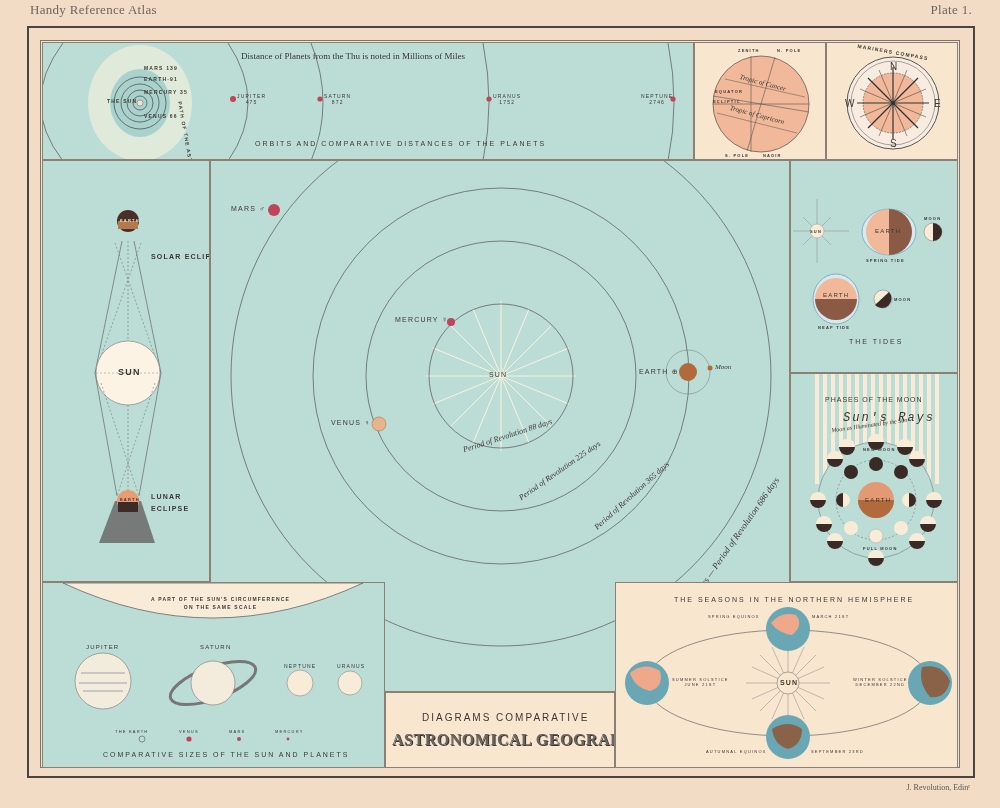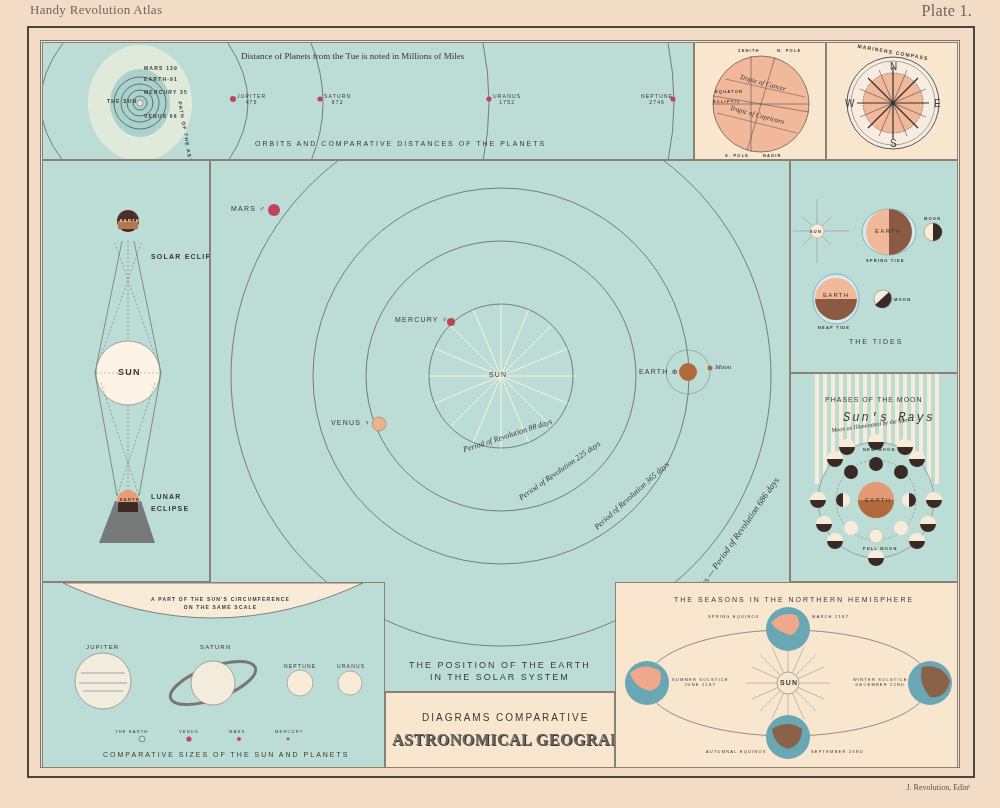--- a/index.html
+++ b/index.html
@@ -14,22 +14,22 @@
   .cream { background:#f8e6cf; }
   .lbl { position:absolute; font-size:7px; letter-spacing:1.2px; color:#3c3833; white-space:nowrap; font-weight:bold; }
   .cap { position:absolute; font-size:9px; letter-spacing:2px; color:#3c3833; white-space:nowrap; }
   .it { font-family:"Liberation Serif", serif; font-style:italic; font-size:9px; color:#3c3833; position:absolute; white-space:nowrap; }
   svg { position:absolute; left:0; top:0; }
   .footer { position:absolute; right:30px; top:783px; font-size:8px; color:#5a5550; }
 </style>
 </head>
 <body>
 
-<div class="hdr serif" style="left:30px;">Handy Revolution Atlas</div>
-<div class="hdr serif" style="right:28px; font-size:16px;">Plate 1.</div>
+<div class="hdr serif" style="left:30px;">Handy Reference Atlas</div>
+<div class="hdr serif" style="right:28px; font-size:13px;">Plate 1.</div>
 
 <div class="outer"></div>
 <div class="inner"></div>
 
 <div class="panel blue" style="left:42px; top:42px; width:652px; height:118px;">
   <svg width="652" height="118">
     <ellipse cx="97" cy="60" rx="52" ry="58" fill="#e6ecdc" opacity="0.85"></ellipse>
     <ellipse cx="97" cy="60" rx="30" ry="34" fill="#a9d2cd"></ellipse>
     <circle cx="97" cy="60" r="26" fill="none" stroke="#444" stroke-width="0.7"></circle>
     <circle cx="97" cy="60" r="19" fill="none" stroke="#444" stroke-width="0.7"></circle>
@@ -39,21 +39,21 @@
     <path d="M20 0 Q -25 60 20 118" fill="none" stroke="#555" stroke-width="0.7"></path>
     <path d="M185 0 Q 225 60 185 118" fill="none" stroke="#555" stroke-width="0.7"></path>
     <path d="M268 0 Q 292 60 268 118" fill="none" stroke="#555" stroke-width="0.7"></path>
     <path d="M440 0 Q 452 60 440 118" fill="none" stroke="#555" stroke-width="0.7"></path>
     <path d="M625 0 Q 637 60 625 118" fill="none" stroke="#555" stroke-width="0.7"></path>
     <circle cx="190" cy="56" r="3" fill="#c0445a"></circle>
     <circle cx="277" cy="56" r="2.6" fill="#c0445a"></circle>
     <circle cx="446" cy="56" r="2.6" fill="#c0445a"></circle>
     <circle cx="630" cy="56" r="2.6" fill="#c0445a"></circle>
   </svg>
-  <div class="serif" style="position:absolute; left:198px; top:8px; font-size:9px;">Distance of Planets from the Tue is noted in Millions of Miles</div>
+  <div class="serif" style="position:absolute; left:198px; top:8px; font-size:9px;">Distance of Planets from the Thu is noted in Millions of Miles</div>
   <div class="lbl" style="left:64px; top:55px; font-size:5px;">THE SUN</div>
   <div class="lbl" style="left:101px; top:22px; font-size:5px;"><span>MARS</span> <span>139</span></div>
   <div class="lbl" style="left:101px; top:33px; font-size:5px;"><span>EARTH</span>-<span>91</span></div>
   <div class="lbl" style="left:101px; top:46px; font-size:5px;"><span>MERCURY</span> <span>35</span></div>
   <div class="lbl" style="left:101px; top:70px; font-size:5px;"><span>VENUS</span> <span>66</span></div>
   <div class="lbl" style="left:140px; top:58px; font-size:5px; transform:rotate(80deg); transform-origin:left top;">PATH OF THE ASTEROIDS</div>
   <div class="lbl" style="left:194px; top:50px; font-size:5px; font-weight:normal; text-align:center;">
       <div>JUPITER</div>
       <div>475</div>
     </div>
@@ -170,24 +170,20 @@
   <div class="lbl" style="left:278px; top:210px; font-size:7px; font-weight:normal;">SUN</div>
   <div class="lbl" style="left:184px; top:155px; font-size:7px; font-weight:normal;"><span>MERCURY</span> <span>☿</span></div>
   <div class="lbl" style="left:120px; top:258px; font-size:7px; font-weight:normal;"><span>VENUS</span> <span>♀</span></div>
   <div class="lbl" style="left:428px; top:207px; font-size:7px; font-weight:normal;"><span>EARTH</span> <span>⊕</span></div>
   <div class="it" style="left:504px; top:202px; font-size:7px;">Moon</div>
   <div class="lbl" style="left:20px; top:44px; font-size:7px; font-weight:normal;"><span>MARS</span> <span>♂</span></div>
   <div class="it" style="left:250px; top:270px; font-size:8px; transform:rotate(-18deg);">Period of Revolution 88 days</div>
   <div class="it" style="left:300px; top:305px; font-size:8px; transform:rotate(-35deg);">Period of Revolution 225 days</div>
   <div class="it" style="left:372px; top:330px; font-size:8px; transform:rotate(-42deg);">Period of Revolution 365 days</div>
   <div class="it" style="left:455px; top:370px; font-size:9px; transform:rotate(-55deg);">Mars — Period of Revolution 686 days</div>
-  <div class="cap" style="left:198px; top:498px; font-size:9px; text-align:center; line-height:12px;">
-    <div>THE POSITION OF THE EARTH</div>
-    <div>IN THE SOLAR SYSTEM</div>
-  </div>
 </div>
 
 <div class="panel blue" style="left:790px; top:160px; width:168px; height:213px;">
   <svg width="168" height="213">
     <g stroke="#999" stroke-width="0.6">
       <line x1="26" y1="38" x2="26" y2="102"></line>
       <line x1="2" y1="70" x2="58" y2="70"></line>
       <line x1="12" y1="56" x2="40" y2="84"></line>
       <line x1="40" y1="56" x2="12" y2="84"></line>
     </g>

